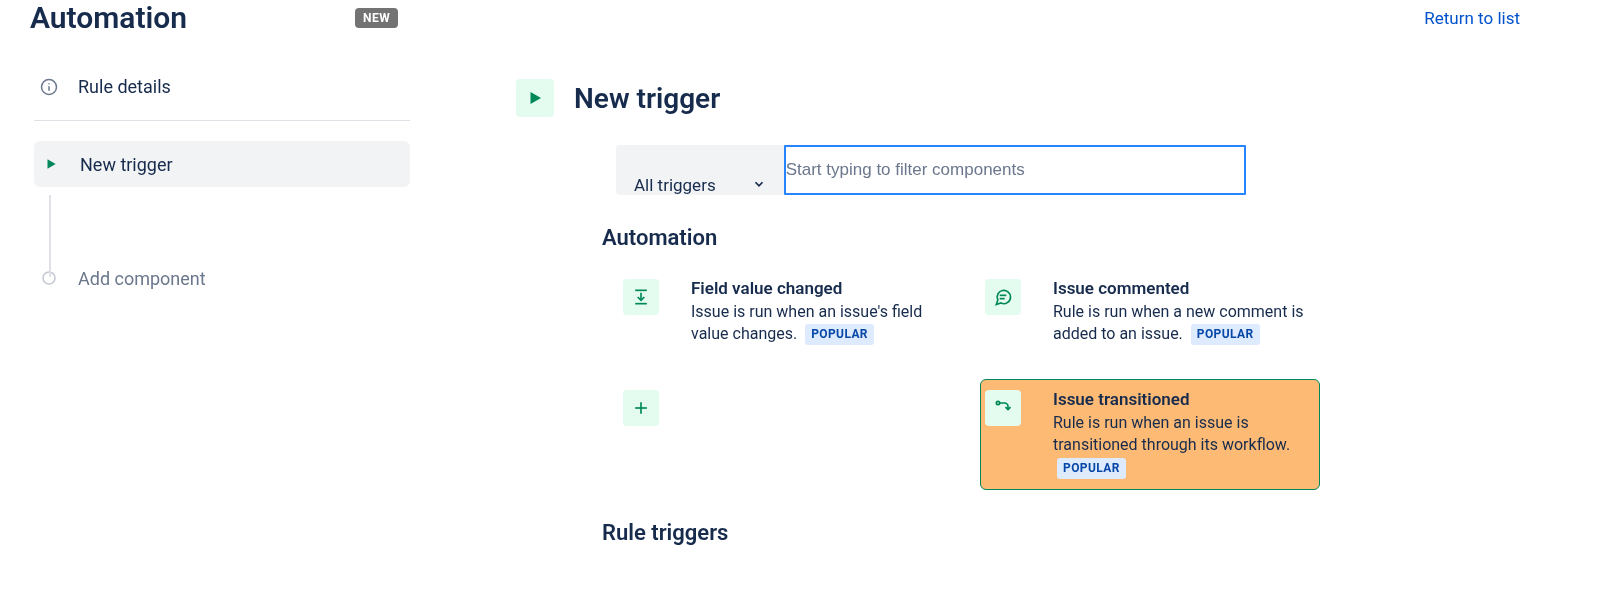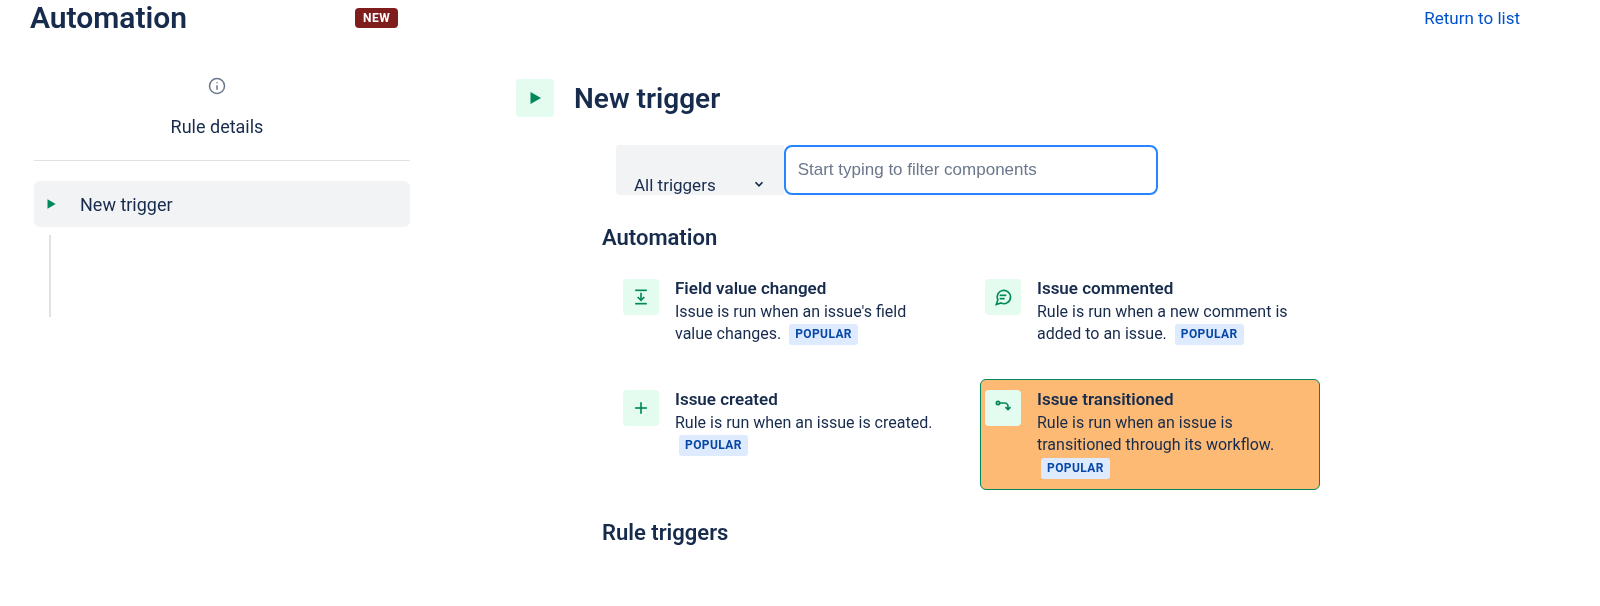--- a/index.html
+++ b/index.html
@@ -25,21 +25,21 @@
       justify-content: space-between;
       padding: 0 30px 0 30px;
     }
     .header-left { display: flex; align-items: center; gap: 18px; }
     .page-title {
       font-size: 30px;
       font-weight: 600;
       color: #172B4D;
     }
     .badge-new {
-      background: #7f1d1d;
+      background: #737373;
       color: #fff;
       font-size: 12px;
       font-weight: 700;
       letter-spacing: 0.5px;
       padding: 3px 8px;
       border-radius: 4px;
       margin-left: 150px;
     }
     .return-link {
       color: #0052CC;
@@ -68,21 +68,20 @@
       align-items: center;
       gap: 18px;
       min-height: 46px;
       padding: 8px 14px 8px 4px;
       border-radius: 6px;
     }
     .side-row.rule-details {
       border-bottom: 1px solid #DFE1E6;
       padding-bottom: 22px;
       border-radius: 0;
-      flex-direction: column;
     }
     .side-row.trigger-step {
       background: #f2f3f5;
       margin-top: 20px;
       padding: 10px 14px 10px 6px;
       position: relative;
     }
     .side-row.add-component { margin-top: 68px; }
     .connector {
       position: absolute;
@@ -156,26 +155,26 @@
       align-items: flex-end;
       gap: 36px;
       padding: 0 18px;
       height: 50px;
       border-radius: 4px 0 0 4px;
       font-size: 17px;
       color: #172B4D;
       cursor: pointer;
     }
     .search-input {
-      width: 374px;
+      width: 462px;
       height: 50px;
       border: 2px solid #2684FF;
-      border-radius: 8px;
-      font-size: 17px;
-      padding: 0 12px;
+      border-radius: 1px;
+      font-size: 17px;
+      padding: 0 0;
       outline: none;
       color: #172B4D;
     }
     .search-input::placeholder { color: #6B778C; }
 
     .section-hdr {
       font-size: 22px;
       font-weight: 600;
       color: #172B4D;
       margin-top: 30px;
@@ -186,21 +185,21 @@
     .cards {
       display: grid;
       grid-template-columns: 340px 340px;
       column-gap: 22px;
       row-gap: 22px;
       margin-top: 18px;
       margin-left: 102px;
     }
     .card {
       display: flex;
-      gap: 16px;
+      gap: 32px;
       padding: 8px 14px 10px 4px;
       border-radius: 6px;
       cursor: pointer;
       border: 1px solid transparent;
     }
     .card.selected {
       border: 1px solid #00875A;
       background: #fdba74;
     }
     .card-ic {
@@ -272,20 +271,28 @@
           <svg width="14" height="14" viewBox="0 0 24 24" fill="#00875A">
             <path d="M6 4 L20 12 L6 20 Z"></path>
           </svg>
         </span>
         <div>
           <div class="side-title">New trigger</div>
         </div>
         <div class="connector"></div>
       </div>
 
+      <div class="side-row add-component">
+        <span class="side-ic">
+          <svg width="18" height="18" viewBox="0 0 24 24" fill="none" stroke="#C1C7D0" stroke-width="2">
+            <circle cx="12" cy="12" r="8"></circle>
+          </svg>
+        </span>
+        <span class="side-title muted">Add component</span>
+      </div>
     </div>
 
     <div class="main">
       <div class="main-head">
         <div class="run-chip">
           <svg width="18" height="18" viewBox="0 0 24 24" fill="#00875A">
             <path d="M6 4 L20 12 L6 20 Z"></path>
           </svg>
         </div>
         <div class="main-title">New trigger</div>
@@ -342,27 +349,20 @@
           </div>
         </div>
 
         <div class="card">
           <div class="card-ic">
             <svg width="20" height="20" viewBox="0 0 24 24" fill="none" stroke="#00875A" stroke-width="2">
               <line x1="12" y1="5" x2="12" y2="19"></line>
               <line x1="5" y1="12" x2="19" y2="12"></line>
             </svg>
           </div>
-          <div class="card-body">
-            <div class="card-title">Issue created</div>
-            <div class="card-desc">
-              <span>Rule is run when an issue is created.</span>
-              <span class="badge-pop">POPULAR</span>
-            </div>
-          </div>
         </div>
 
         <div class="card selected">
           <div class="card-ic">
             <svg width="20" height="20" viewBox="0 0 24 24" fill="none" stroke="#00875A" stroke-width="2">
               <circle cx="6" cy="6" r="2"></circle>
               <path d="M8 6 h6 a4 4 0 0 1 4 4 v4"></path>
               <polyline points="15 11 18 14 21 11"></polyline>
             </svg>
           </div>

